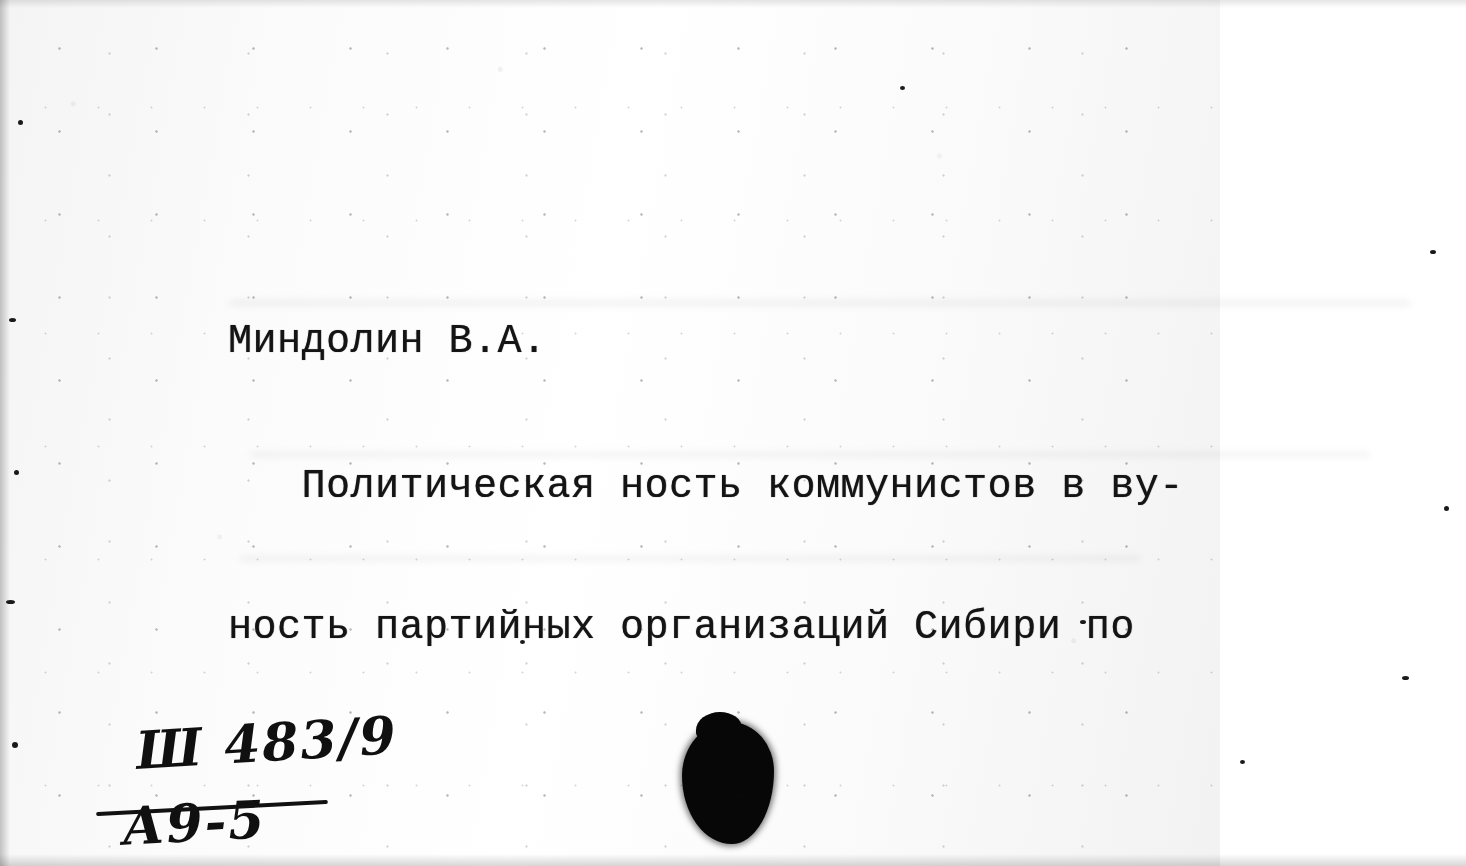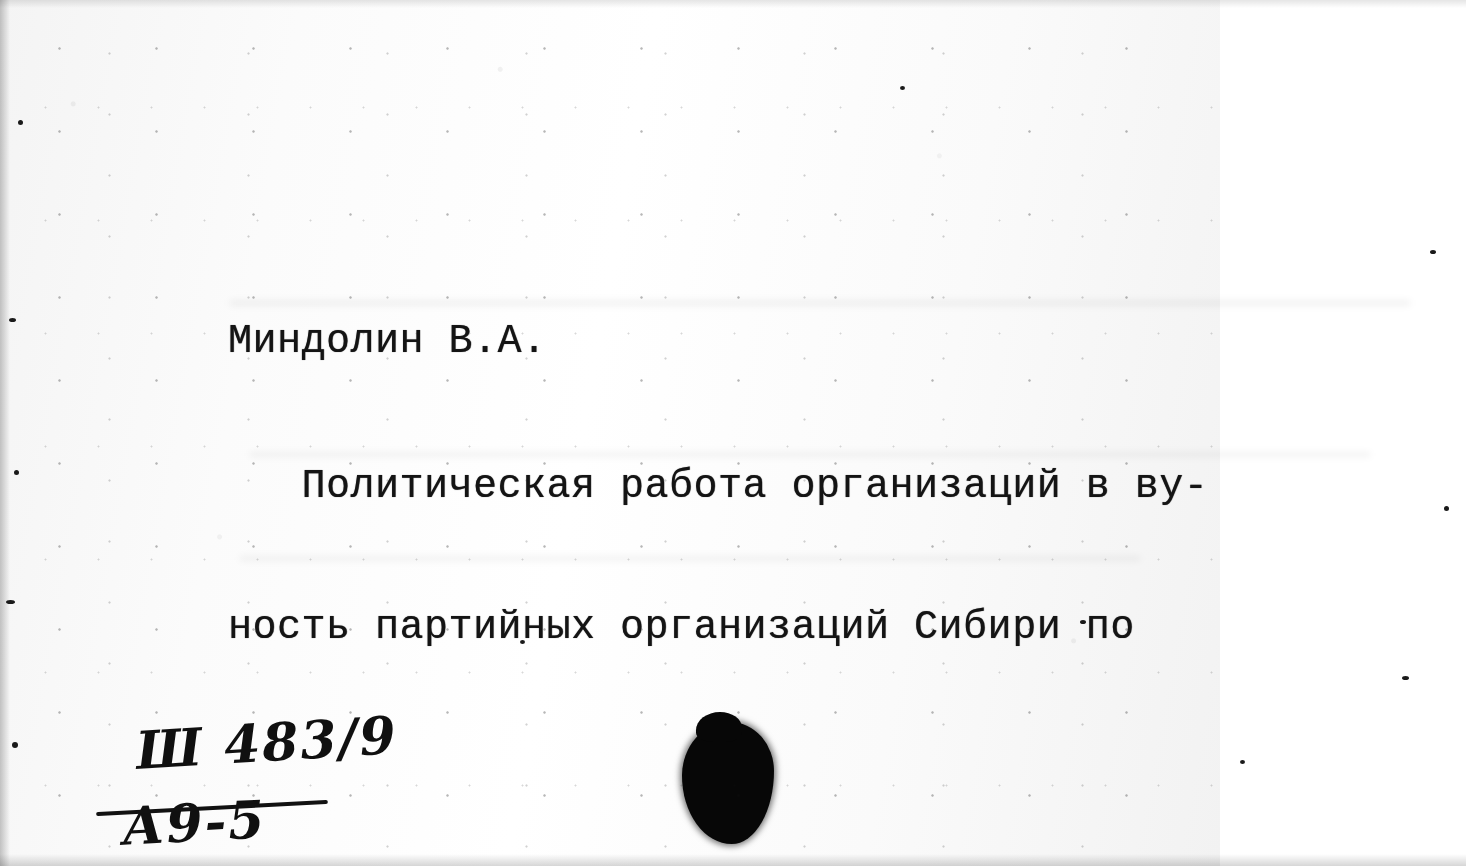--- a/index.html
+++ b/index.html
@@ -165,21 +165,21 @@
   <div class="edge-top"></div>
   <div class="edge-left"></div>
   <div class="edge-bottom"></div>
 
   <div class="smudge s1"></div>
   <div class="smudge s2"></div>
   <div class="smudge s3"></div>
 
   <div class="typed">
     <span class="author">Миндолин В.А.</span>
-    <span class="body-line">   Политическая работа организаций в ву-</span>
+    <span class="body-line">   Политическая ность коммунистов в ву-</span>
     <span class="body-line">ность партийных организаций Сибири по</span>
     
     
     
   </div>
 
   <div class="handwriting hand-line-1">Ш 483/9</div>
   <div class="handwriting hand-line-2">А9-5</div>
   <div class="hand-underline"></div>
 

